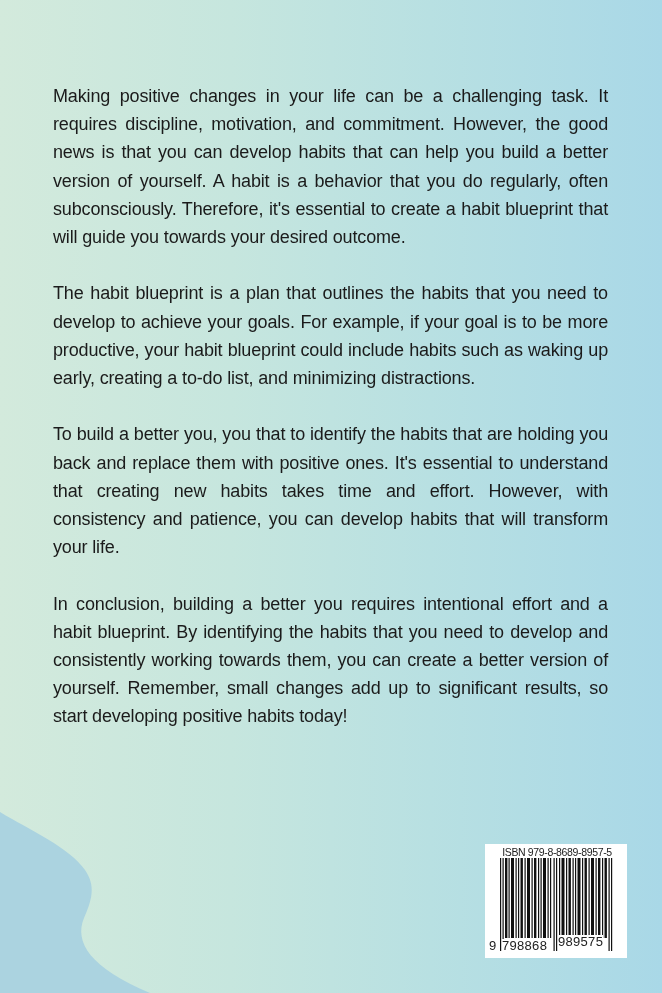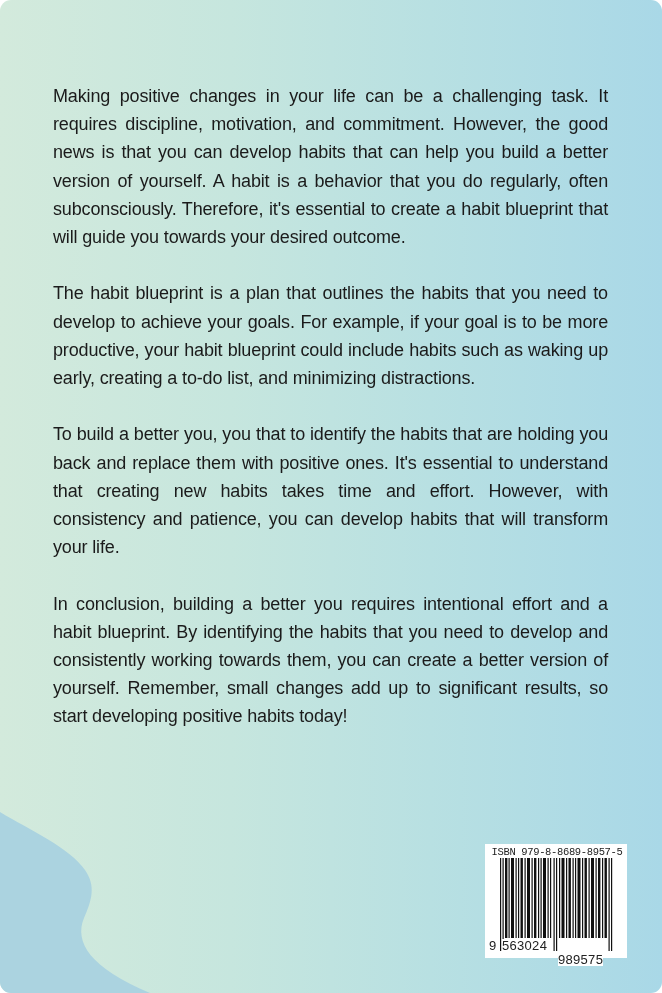--- a/index.html
+++ b/index.html
@@ -2,21 +2,20 @@
 <html><head>
 <meta charset="utf-8">
 <style>
   html, body { margin: 0; padding: 0; }
   body { width: 662px; height: 993px; overflow: hidden; }
   .cover {
     position: relative;
     width: 662px; height: 993px;
     background: linear-gradient(90deg, #d3eadc 0%, #c6e6de 35%, #b8e0e2 65%, #a9d8e7 100%);
     overflow: hidden;
-    border-radius: 11px;
   }
   .wave { position: absolute; left: 0; top: 0; width: 662px; height: 993px; }
   .body-text {
     position: absolute;
     left: 53px; top: 82px;
     width: 555px;
     font-family: "Liberation Sans", sans-serif;
     font-size: 18px;
     line-height: 28.2px;
     color: #1b1b1b;
@@ -30,21 +29,21 @@
   .isbn-box {
     position: absolute;
     left: 485px; top: 844px;
     width: 142px; height: 114px;
     background: #ffffff;
   }
   .isbn-label {
     position: absolute;
     left: 4px; top: 2px;
     width: 136px;
-    font-family: Liberation Mono, monospace;
+    font-family: Liberation Sans, sans-serif;
     font-size: 10.5px;
     letter-spacing: -0.35px;
     color: #222;
     text-align: center;
     white-space: nowrap;
   }
   .barcode {
     position: absolute;
     left: 14px; top: 14px;
     width: 114px; height: 93px;
@@ -111,17 +110,17 @@
         <rect x="92" y="0" width="3" height="80"></rect>
         <rect x="96.5" y="0" width="1.2" height="80"></rect>
         <rect x="99" y="0" width="2.4" height="80"></rect>
         <rect x="103" y="0" width="1.2" height="80"></rect>
         <rect x="105.5" y="0" width="2.4" height="80"></rect>
         <rect x="109.5" y="0" width="1.2" height="93"></rect>
         <rect x="112" y="0" width="1.2" height="93"></rect>
       </g>
     </svg>
     <div class="digits" style="left:4px; top:95px;">9</div>
-    <div class="digits" style="left:17px; top:95px;">563024</div>
-    <div class="digits" style="left:73px; top:109px;">989575</div>
+    <div class="digits" style="left:17px; top:95px;">798868</div>
+    <div class="digits" style="left:73px; top:91px;">989575</div>
   </div>
 
 </div>
 
 </body></html>

